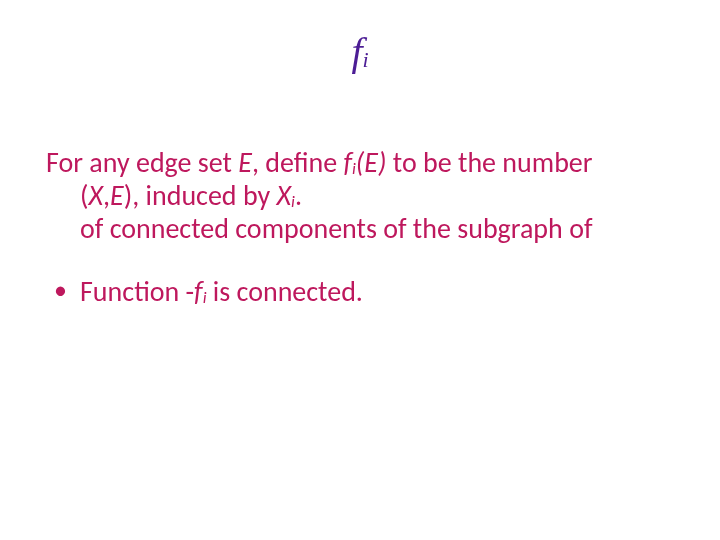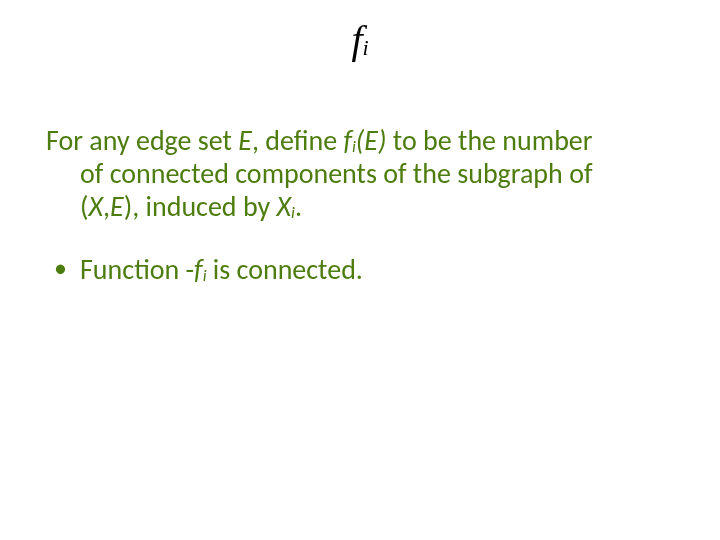--- a/index.html
+++ b/index.html
@@ -13,42 +13,42 @@
     overflow: hidden;
   }
   .slide {
     width: 720px;
     height: 540px;
     box-sizing: border-box;
     position: relative;
   }
   .title {
     position: absolute;
-    top: 20px;
+    top: 32px;
     left: 0;
     width: 720px;
     text-align: center;
-    color: #000000;
+    color: #4c1d95;
     font-style: italic;
     font-family: Georgia, "Times New Roman", serif;
     font-size: 40px;
     line-height: 1;
   }
   .title .sub {
     font-size: 0.55em;
     vertical-align: -0.1em;
   }
   .body {
     position: absolute;
-    top: 124px;
+    top: 146px;
     left: 46px;
     width: 636px;
     font-size: 28px;
     line-height: 1.18;
-    color: #4d7c0f;
+    color: #be185d;
   }
   .para1 {
     margin: 0 0 30px 0;
     text-indent: 0;
   }
   .para1 .cont {
     display: block;
     padding-left: 34px;
   }
   .bullet-row {
@@ -79,24 +79,24 @@
 
   <div class="title">
     <span>f</span><span class="sub">i</span>
   </div>
 
   <div class="body">
 
     <div class="para1">
       <span>For any edge set </span><span class="ital">E</span><span>, define </span><span class="ital">f</span><span class="subi">i</span><span class="ital">(E)</span><span> to be the number</span>
       <span class="cont">
-        <span>of connected components of the subgraph of</span>
+        <span>(</span><span class="ital">X</span><span>,</span><span class="ital">E</span><span>)</span><span>, induced by </span><span class="ital">X</span><span class="subi">i</span><span>.</span>
       </span>
       <span class="cont">
-        <span>(</span><span class="ital">X</span><span>,</span><span class="ital">E</span><span>)</span><span>, induced by </span><span class="ital">X</span><span class="subi">i</span><span>.</span>
+        <span>of connected components of the subgraph of</span>
       </span>
     </div>
 
     <div class="bullet-row">
       <div class="bullet-dot">•</div>
       <div class="bullet-text">
         <span>Function -</span><span class="ital">f</span><span class="subi">i</span><span>  is connected.</span>
       </div>
     </div>
 

